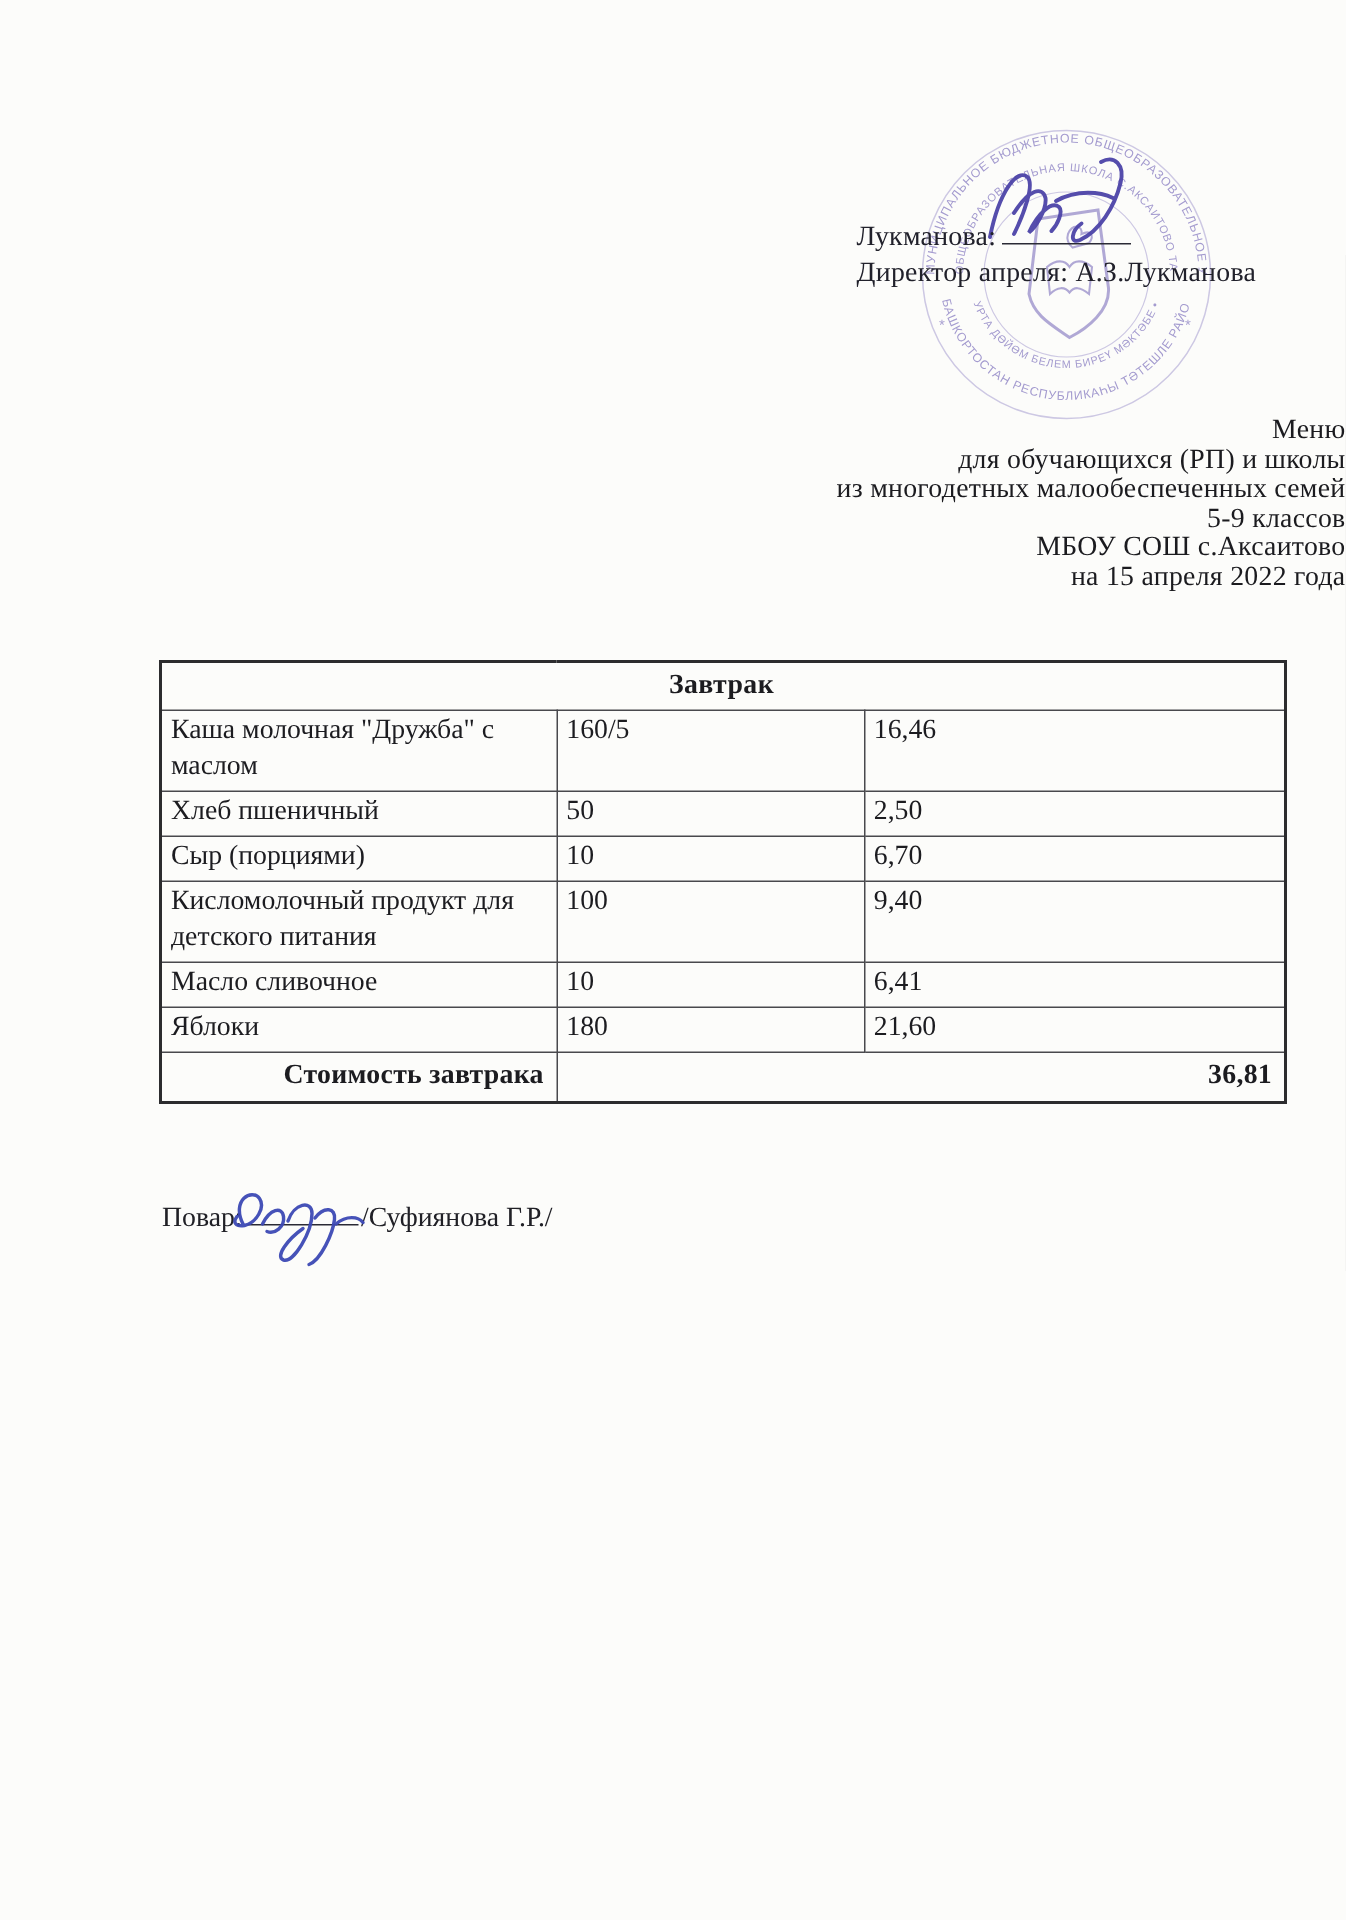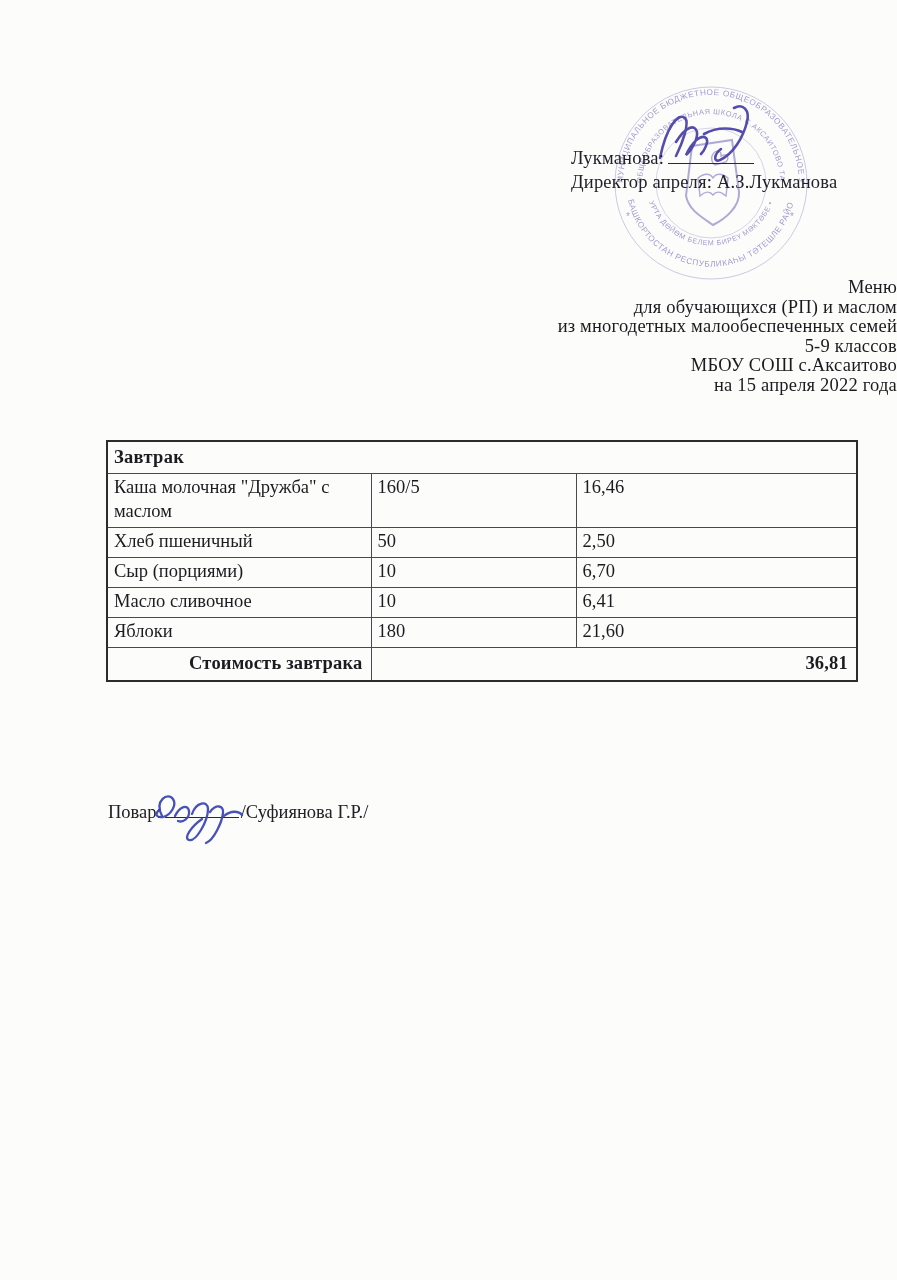--- a/index.html
+++ b/index.html
@@ -48,21 +48,21 @@
     font-size:18.5px;color:#1c1c20;
     border:2px solid #2c2c2e;
   }
   table.menu th, table.menu td{
     border:1px solid #49494d;
     padding:2px 8px 2px 6px;
     vertical-align:top;line-height:23.5px;
     overflow:hidden;
   }
   table.menu th{
-    height:27px;text-align:left;vertical-align:middle;
+    height:27px;text-align:center;vertical-align:middle;
     font-weight:bold;letter-spacing:.3px;
   }
   tr.r-double td{height:49px;}
   tr.r-single td{height:25px;}
   td.num{padding-left:8px;}
   tr.footer-row td{
     height:28px;vertical-align:middle;text-align:right;
     font-weight:bold;letter-spacing:.2px;
   }
   
@@ -123,21 +123,21 @@
 
   <div class="approval">
     <div>
       <span>Лукманова:</span><span class="sig-underline"></span>
     </div>
     <div>Директор апреля: А.З.Лукманова</div>
   </div>
 
   <div class="title">
     <div>Меню</div>
-    <div>для обучающихся (РП) и маслом</div>
+    <div>для обучающихся (РП) и школы</div>
     <div>из многодетных малообеспеченных семей</div>
     <div>5-9 классов</div>
     <div>МБОУ СОШ с.Аксаитово</div>
     <div>на 15 апреля 2022 года</div>
   </div>
 
   <table class="menu">
     <colgroup>
       <col style="width:264px">
         <col style="width:205px">
@@ -156,20 +156,25 @@
       </tr>
       <tr class="r-single">
         <td>Хлеб пшеничный</td>
         <td class="num">50</td>
         <td class="num">2,50</td>
       </tr>
       <tr class="r-single">
         <td>Сыр (порциями)</td>
         <td class="num">10</td>
         <td class="num">6,70</td>
+      </tr>
+      <tr class="r-double">
+        <td>Кисломолочный продукт для детского питания</td>
+        <td class="num">100</td>
+        <td class="num">9,40</td>
       </tr>
       <tr class="r-single">
         <td>Масло сливочное</td>
         <td class="num">10</td>
         <td class="num">6,41</td>
       </tr>
       <tr class="r-single">
         <td>Яблоки</td>
         <td class="num">180</td>
         <td class="num">21,60</td>

